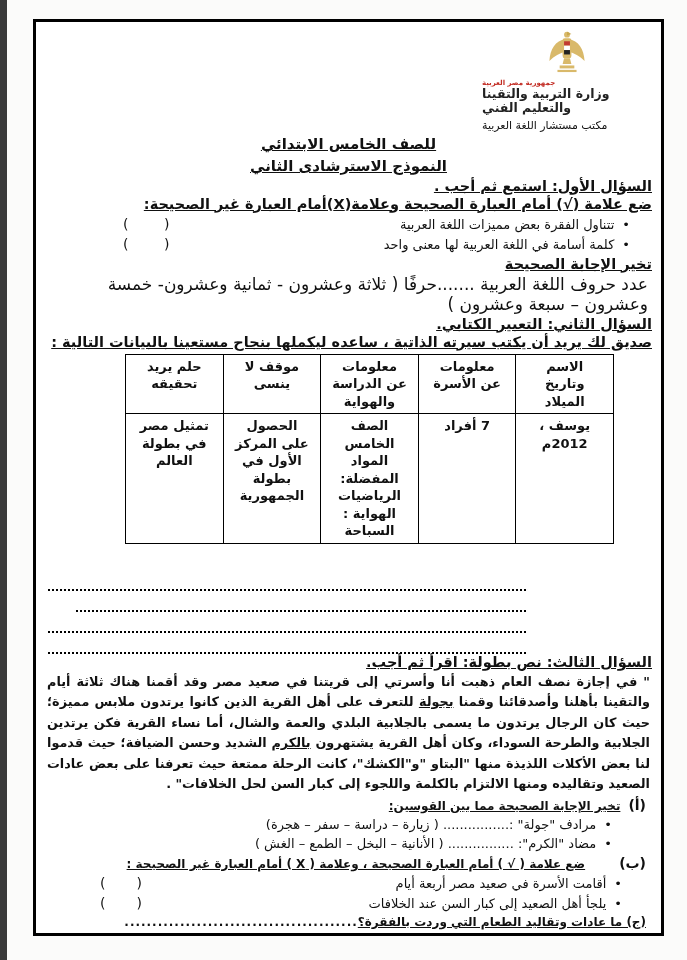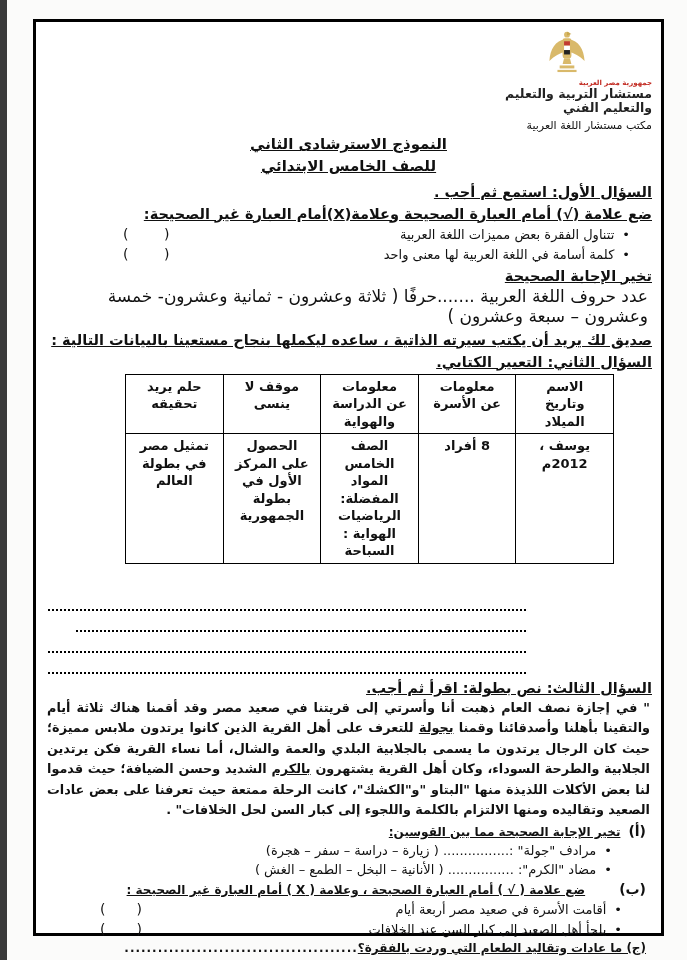--- a/index.html
+++ b/index.html
@@ -10,30 +10,30 @@
     color:#111;
   }
   .scan-strip{position:absolute;left:0;top:0;width:7px;height:960px;background:#3a3a3a;}
   .frame{
     position:absolute;left:33px;top:19px;width:631px;height:917px;
     border:3px solid #000;box-sizing:border-box;background:#fff;
     direction:rtl;padding:6px 9px 0 9px;
   }
   
   .header{display:flex;flex-direction:column;align-items:flex-start;}
-  .emblem-block{width:170px;text-align:right;padding-left:4px;}
+  .emblem-block{width:170px;text-align:left;padding-left:4px;}
   .emblem-block svg{display:block;margin:0 auto;}
   .republic{color:#c22a21;font-size:7px;font-weight:bold;letter-spacing:.5px;margin-top:1px;}
   .ministry{font-size:12.5px;font-weight:bold;line-height:1.12;color:#222;}
   .office{font-size:11px;margin-top:4px;color:#111;}
   
   .title-wrap{text-align:center;margin-top:2px;}
   .title-line{font-weight:bold;font-size:15px;text-decoration:underline;line-height:1.45;}
   
-  .h{font-weight:bold;font-size:14.5px;margin:6px 0 2px 0;}
+  .h{font-weight:bold;font-size:14.5px;margin:0 0 2px 0;}
   .h .u-part{text-decoration:underline;}
   .u{text-decoration:underline;}
   
   ul.tf{list-style:none;margin:2px 22px 2px 0;padding:0 0 0 78px;}
   ul.tf li{display:flex;align-items:baseline;font-size:13px;margin:4px 0;}
   ul.tf li .bullet{font-size:13px;margin-left:8px;}
   ul.tf.partb{padding-left:55px;margin-right:30px;}
   .slot{margin-right:auto;white-space:pre;font-size:14px;}
   .plain{font-size:17px;margin:2px 4px;}
   
@@ -79,71 +79,71 @@
           <rect x="24" y="13" width="12" height="27" rx="3" fill="#d9b96a"></rect>
           <rect x="26" y="17" width="8" height="6" fill="#c23a30"></rect>
           <rect x="26" y="23" width="8" height="6" fill="#fff"></rect>
           <rect x="26" y="29" width="8" height="6" fill="#222"></rect>
           <path d="M26 40 h8 l2 8 h-12 z" fill="#d9b96a"></path>
           <rect x="20" y="50" width="20" height="4" fill="#d9b96a"></rect>
           <rect x="17" y="56" width="26" height="3" fill="#d9b96a"></rect>
         </svg>
       </span>
       <div class="republic">جمهورية مصر العربية</div>
-      <div class="ministry">مستشار التربية والتعليم</div>
+      <div class="ministry">وزارة التربية والتقينا</div>
       <div class="ministry">والتعليم الفني</div>
       <div class="office">مكتب مستشار اللغة العربية</div>
     </div>
   </div>
 
   <div class="title-wrap">
+    <div class="title-line">للصف الخامس الابتدائي</div>
     <div class="title-line">النموذج الاسترشادى الثاني</div>
-    <div class="title-line">للصف الخامس الابتدائي</div>
   </div>
 
   <div class="h"><span class="u-part">السؤال الأول: استمع ثم أجب .</span></div>
   <div class="h"><span class="u-part">ضع علامة (√) أمام العبارة الصحيحة وعلامة(X)أمام العبارة غير الصحيحة:</span></div>
   <ul class="tf">
     <li>
       <span class="bullet">•</span>
       <span>تتناول الفقرة بعض مميزات اللغة العربية</span>
       <span class="slot">(        )</span>
     </li>
     <li>
       <span class="bullet">•</span>
       <span>كلمة أسامة في اللغة العربية لها معنى واحد</span>
       <span class="slot">(        )</span>
     </li>
   </ul>
   <div class="h"><span class="u-part">تخير الإجابة الصحيحة</span></div>
   <div class="plain">عدد حروف اللغة العربية  .......حرفًا ( ثلاثة وعشرون - ثمانية وعشرون- خمسة وعشرون – سبعة وعشرون )</div>
 
+  <div class="h"><span class="u-part">السؤال الثاني: التعبير الكتابي.</span></div>
   <div class="h"><span class="u-part">صديق لك يريد أن يكتب سيرته الذاتية ، ساعده ليكملها بنجاح مستعينا بالبيانات التالية :</span></div>
-  <div class="h"><span class="u-part">السؤال الثاني: التعبير الكتابي.</span></div>
 
   <table class="bio">
     <tbody>
         <tr class="hd">
       <th>الاسم
 وتاريخ
 الميلاد</th>
       <th>معلومات
 عن الأسرة</th>
       <th>معلومات
 عن الدراسة
 والهواية</th>
       <th>موقف لا
 ينسى</th>
       <th>حلم يريد
 تحقيقه</th>
     </tr>
     <tr class="bd">
       <td>يوسف ،
 2012م</td>
-      <td>8 أفراد</td>
+      <td>7 أفراد</td>
       <td>الصف
 الخامس
 المواد
 المفضلة:
 الرياضيات
 الهواية :
 السباحة</td>
       <td>الحصول
 على المركز
 الأول في

